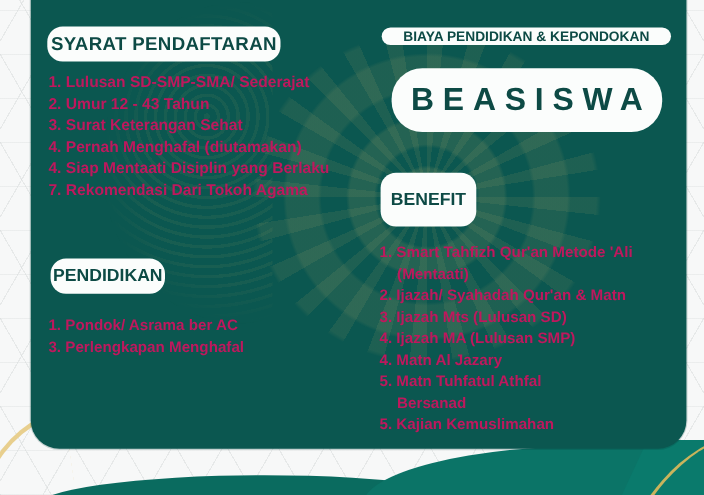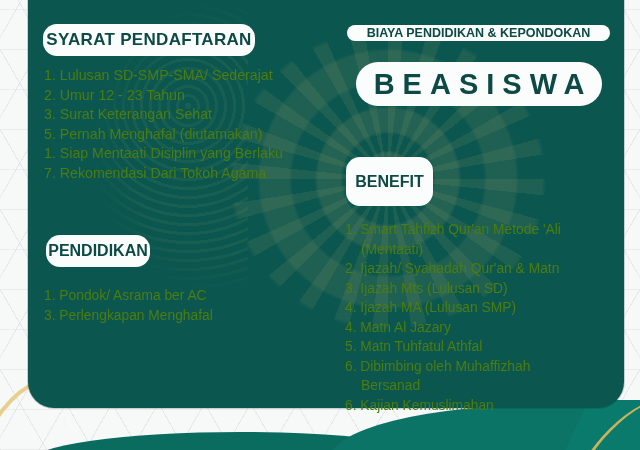--- a/index.html
+++ b/index.html
@@ -81,30 +81,31 @@
     color: #0d4a45;
     font-family: "Liberation Sans", sans-serif;
     font-weight: bold;
     border-radius: 14px;
     display: flex; align-items: center; justify-content: center;
     white-space: nowrap;
   }
   .pill-syarat { left: 43px; top: 24px; width: 212px; height: 32px; font-size: 17px; letter-spacing: 0.3px; }
   .pill-fasilitas { left: 46px; top: 235px; width: 104px; height: 32px; font-size: 16px; }
   .pill-biaya { left: 347px; top: 25px; width: 263px; height: 16px; font-size: 12.5px; border-radius: 13px; }
-  .pill-beasiswa { left: 356px; top: 62px; width: 246px; height: 44px; font-size: 29px; letter-spacing: 8px; border-radius: 28px; padding-left: 8px; }
+  .pill-beasiswa { left: 356px; top: 62px; width: 246px; height: 58px; font-size: 29px; letter-spacing: 8px; border-radius: 28px; padding-left: 8px; }
   .pill-benefit { left: 346px; top: 157px; width: 87px; height: 49px; font-size: 16px; }
   .list {
     position: absolute;
     list-style: none;
-    color: #4d7c0f;
+    color: #be185d;
     font-family: "Liberation Sans", sans-serif;
     font-size: 14.2px;
     line-height: 19.6px;
     white-space: nowrap;
+    font-weight: bold;
   }
   .list-syarat { left: 44px; top: 66px; }
   .list-fasilitas { left: 44px; top: 286px; font-size: 13.8px; line-height: 19.5px; }
   .list-benefit { left: 345px; top: 206px; font-size: 13.8px; line-height: 19.5px; margin-top: 14px; }
   .list li .cont { display: block; padding-left: 16px; }
 </style>
 </head>
 <body>
 
 <div class="bg-pattern"></div>
@@ -115,39 +116,39 @@
 <div class="gold-arc-right"></div>
 
 <div class="card">
   <div class="ornament-left"></div>
   <div class="ornament"></div>
 </div>
 
 <div class="pill pill-syarat">SYARAT PENDAFTARAN</div>
 <ul class="list list-syarat">
   <li>1. Lulusan SD-SMP-SMA/ Sederajat</li>
-  <li>2. Umur 12 - 23 Tahun</li>
+  <li>2. Umur 12 - 43 Tahun</li>
   <li>3. Surat Keterangan Sehat</li>
-  <li>5. Pernah Menghafal (diutamakan)</li>
-  <li>1. Siap Mentaati Disiplin yang Berlaku</li>
+  <li>4. Pernah Menghafal (diutamakan)</li>
+  <li>4. Siap Mentaati Disiplin yang Berlaku</li>
   <li>7. Rekomendasi Dari Tokoh Agama</li>
 </ul>
 
 <div class="pill pill-fasilitas">PENDIDIKAN</div>
 <ul class="list list-fasilitas">
   <li>1. Pondok/ Asrama ber AC</li>
   <li>3. Perlengkapan Menghafal</li>
 </ul>
 
 <div class="pill pill-biaya">BIAYA PENDIDIKAN &amp; KEPONDOKAN</div>
 <div class="pill pill-beasiswa">BEASISWA</div>
 
 <div class="pill pill-benefit">BENEFIT</div>
 <ul class="list list-benefit">
   <li><span>1. Smart Tahfizh Qur'an Metode 'Ali</span><span class="cont">(Mentaati)</span></li>
   <li><span>2. Ijazah/ Syahadah Qur'an &amp; Matn</span></li>
   <li><span>3. Ijazah Mts (Lulusan SD)</span></li>
   <li><span>4. Ijazah MA (Lulusan SMP)</span></li>
   <li><span>4. Matn Al Jazary</span></li>
   <li><span>5. Matn Tuhfatul Athfal</span></li>
-  <li><span>6. Dibimbing oleh Muhaffizhah</span><span class="cont">Bersanad</span></li>
-  <li><span>6. Kajian Kemuslimahan</span></li>
+  <li><span class="cont">Bersanad</span></li>
+  <li><span>5. Kajian Kemuslimahan</span></li>
 </ul>
 
 </body></html>

